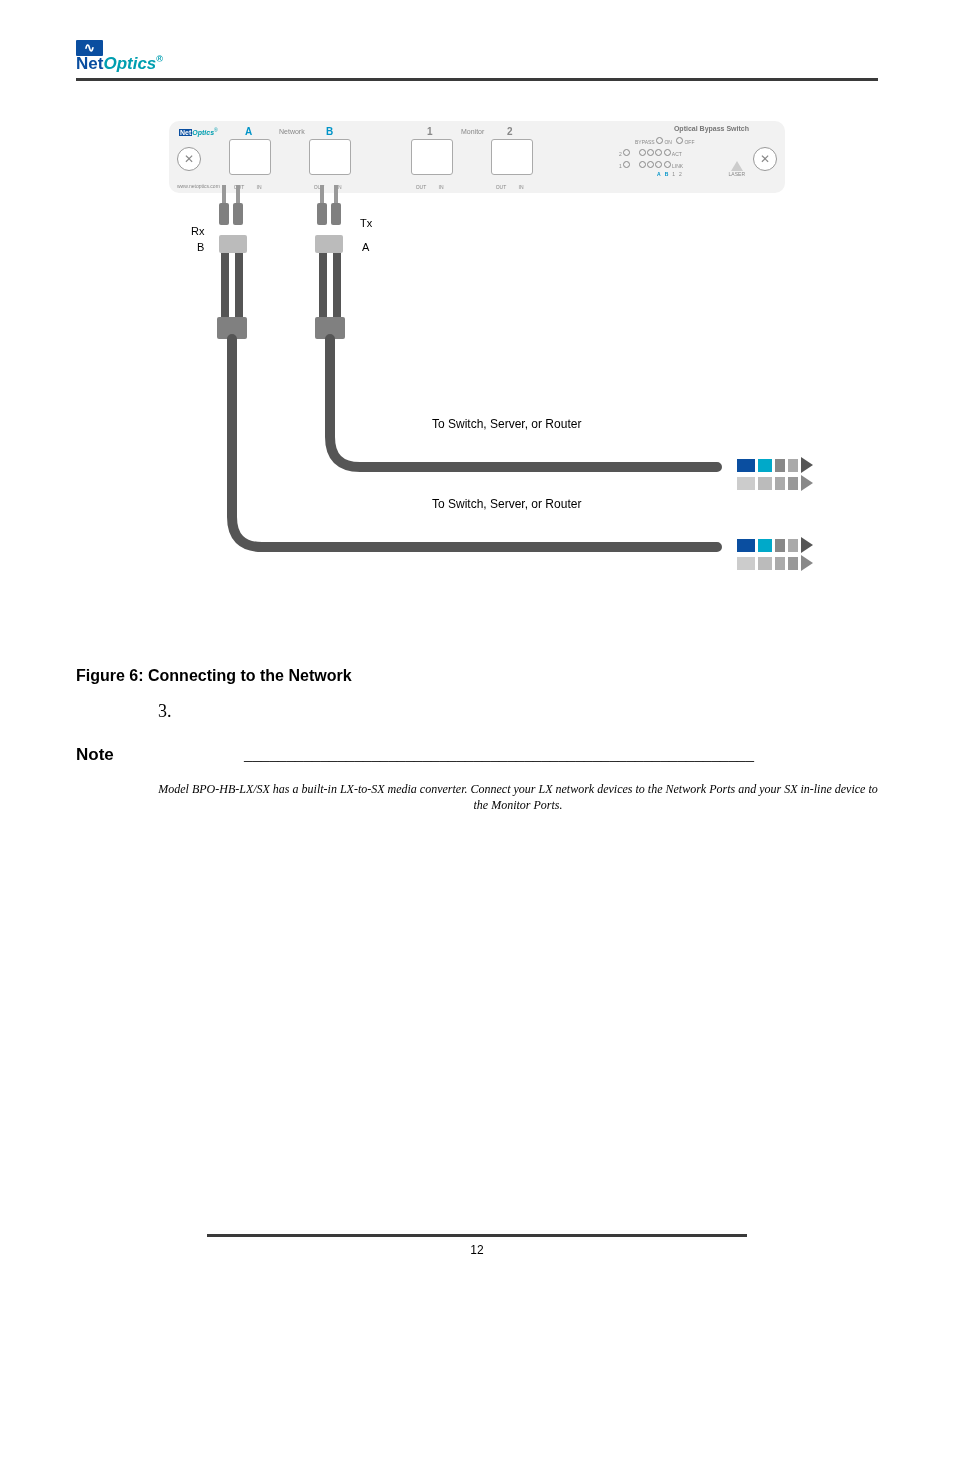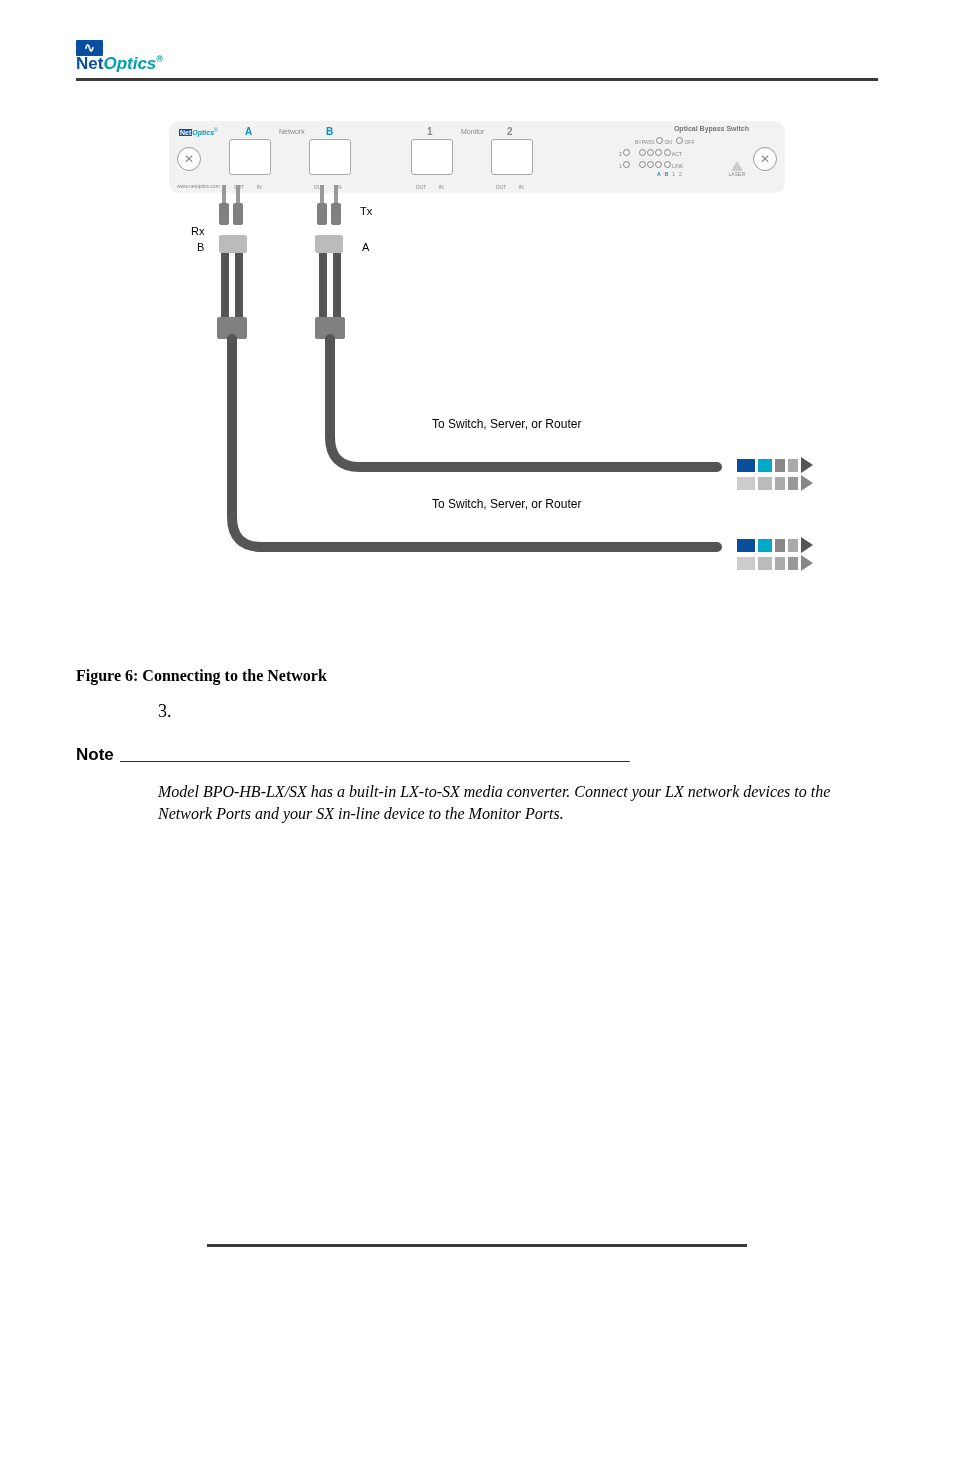--- a/index.html
+++ b/index.html
@@ -157,21 +157,21 @@
   .da4 { background:#aaa; }
   .da-tri { width:0; height:0; border-left:12px solid #555; border-top:8px solid transparent; border-bottom:8px solid transparent; }
   .dest-arrow-pair { display:flex; flex-direction:column; gap:2px; }
 
   .dest-text {
     position:absolute; font-family: Arial,sans-serif; font-size:12px; color:#000;
     white-space:nowrap;
   }
 
   .figure-caption {
-    font-family: Liberation Serif, serif;
+    font-family: Liberation Sans, sans-serif;
     font-size: 16px;
     margin-top: 110px;
     margin-bottom: 14px;
   }
   .figure-caption .fb { font-weight: 900; }
 
   .body-text {
     font-family: "Times New Roman", serif;
     font-size: 18px;
     line-height: 1.35;
@@ -182,36 +182,38 @@
     margin-bottom: 22px;
   }
   .list-item .num { width: 26px; flex-shrink:0; }
 
   .note-row {
     display:flex; align-items:baseline;
     font-family: Arial, sans-serif;
     font-weight: 900;
     font-size: 17px;
     margin-bottom: 16px;
+    text-align: center;
   }
   .note-row .label { margin-right:6px; }
   .note-row .fill {
     flex:1;
     overflow:hidden;
     font-weight:normal;
     font-family: "Times New Roman", serif;
     letter-spacing: 0;
   }
   .note-body {
     font-family: "Times New Roman", serif;
     font-style: italic;
-    font-size: 16px;
+    font-size: 12px;
     line-height:1.35;
     margin-left: 82px;
     margin-bottom: 8px;
+    text-align: center;
   }
   .long-rule {
     font-family: "Times New Roman", serif;
     font-size:18px;
     overflow:hidden;
     white-space:nowrap;
   }
 
   .footer {
     margin-top: 420px;
@@ -296,21 +298,21 @@
           <span style="color:#0094c8; font-weight:bold;">A</span><span style="color:#0094c8; font-weight:bold;">B</span><span>1</span><span>2</span>
         </div>
         <div style="position:absolute; right:4px; top:36px; font-size:5px; text-align:center;">
           <div style="width:0;height:0;border-left:6px solid transparent;border-right:6px solid transparent;border-bottom:10px solid #ccc;margin:0 auto;"></div>
           <span>LASER</span>
         </div>
       </div>
     </div>
 
     <span class="conn-text" style="top:96px; left:34px;margin-top:12px;">Rx</span>
-    <span class="conn-text" style="top:88px; left:203px;">Tx</span>
+    <span class="conn-text" style="top:100px; left:203px;">Tx</span>
     <span class="conn-text" style="top:124px; left:40px;">B</span>
     <span class="conn-text" style="top:124px; left:205px;">A</span>
 
     <svg class="cables">
 
       <g fill="#808080">
         <rect x="62" y="86" width="10" height="22" rx="2"></rect>
           <rect x="76" y="86" width="10" height="22" rx="2"></rect>
         <rect x="62" y="118" width="28" height="18" rx="2" fill="#bbb"></rect>
         <rect x="160" y="86" width="10" height="22" rx="2"></rect>
@@ -395,15 +397,16 @@
   <div class="note-row">
     <span class="label">Note</span>
     <span class="fill"> ____________________________________________________________</span>
   </div>
 
   <div class="note-body">Model BPO-HB-LX/SX has a built-in LX-to-SX media converter. Connect your LX network devices to the Network Ports and your SX in-line device to the Monitor Ports.</div>
 
 
   <div class="footer">
     <div class="footer-rule"></div>
+    <div class="footer-num">12</div>
   </div>
 
 </div>
 
 </body></html>

